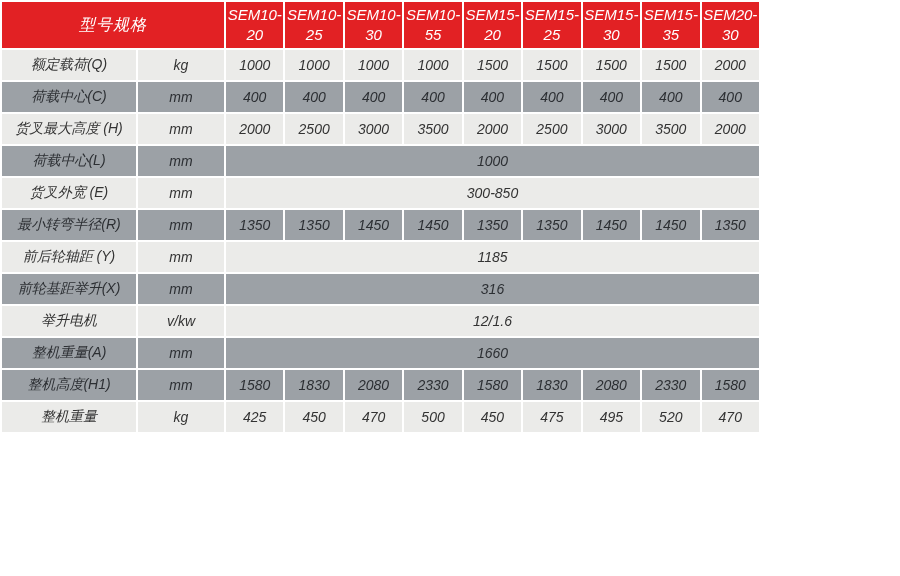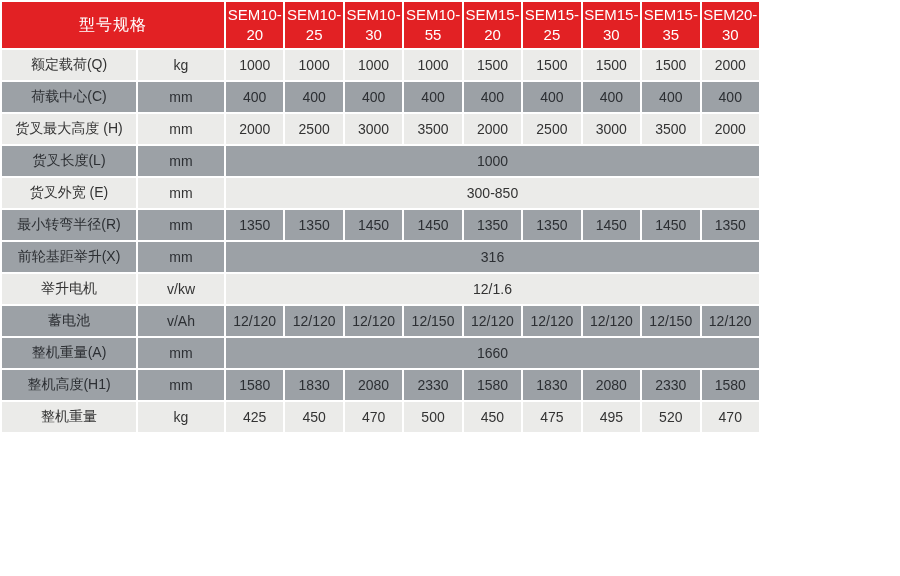--- a/index.html
+++ b/index.html
@@ -10,20 +10,21 @@
     height: 576px;
     overflow: hidden;
     font-family: "Liberation Sans", sans-serif;
   }
   table.spec {
     width: 761px;
     border-collapse: separate;
     border-spacing: 2px;
     table-layout: fixed;
     background: #ffffff;
+    font-style: italic;
   }
   col.c-label { width: 134px; }
   col.c-unit  { width: 86px; }
   thead th {
     background: #e22124;
     color: #ffffff;
     font-weight: 400;
     height: 46px;
     text-align: center;
     vertical-align: middle;
@@ -137,64 +138,56 @@
         <td>2500</td>
         <td>3000</td>
         <td>3500</td>
         <td>2000</td>
         <td>2500</td>
         <td>3000</td>
         <td>3500</td>
         <td>2000</td>
       </tr>
       <tr class="gray">
-        <th>货叉长度(L)</th>
+        <th>荷载中心(L)</th>
         <td>mm</td>
         <td colspan="9">1000</td>
       </tr>
       <tr class="light">
         <th>货叉外宽 (E)</th>
         <td>mm</td>
         <td colspan="9">300-850</td>
       </tr>
       <tr class="gray">
         <th>最小转弯半径(R)</th>
         <td>mm</td>
         <td>1350</td>
         <td>1350</td>
         <td>1450</td>
         <td>1450</td>
         <td>1350</td>
         <td>1350</td>
         <td>1450</td>
         <td>1450</td>
         <td>1350</td>
+      </tr>
+      <tr class="light">
+        <th>前后轮轴距 (Y)</th>
+        <td>mm</td>
+        <td colspan="9">1185</td>
       </tr>
       <tr class="gray">
         <th>前轮基距举升(X)</th>
         <td>mm</td>
         <td colspan="9">316</td>
       </tr>
       <tr class="light">
         <th>举升电机</th>
         <td>v/kw</td>
         <td colspan="9">12/1.6</td>
-      </tr>
-      <tr class="gray">
-        <th>蓄电池</th>
-        <td>v/Ah</td>
-        <td>12/120</td>
-        <td>12/120</td>
-        <td>12/120</td>
-        <td>12/150</td>
-        <td>12/120</td>
-        <td>12/120</td>
-        <td>12/120</td>
-        <td>12/150</td>
-        <td>12/120</td>
       </tr>
       <tr class="gray">
         <th>整机重量(A)</th>
         <td>mm</td>
         <td colspan="9">1660</td>
       </tr>
       <tr class="gray">
         <th>整机高度(H1)</th>
         <td>mm</td>
         <td>1580</td>

